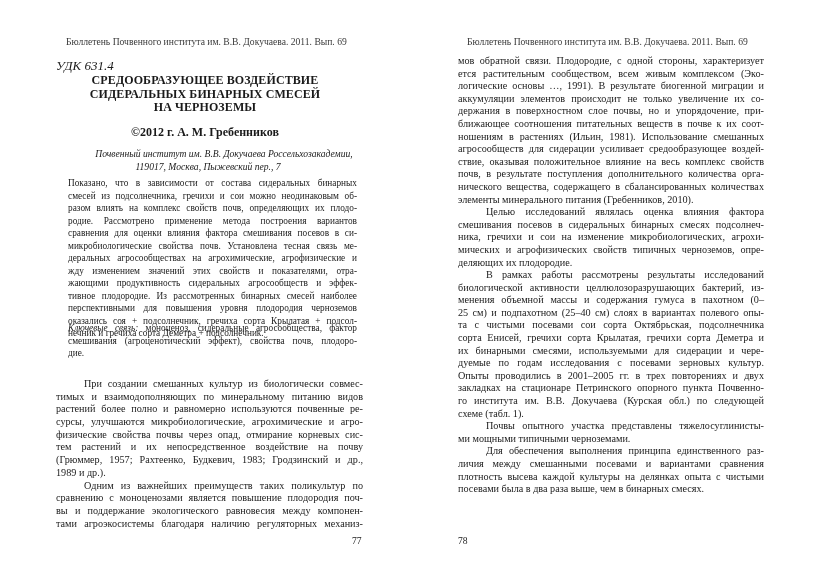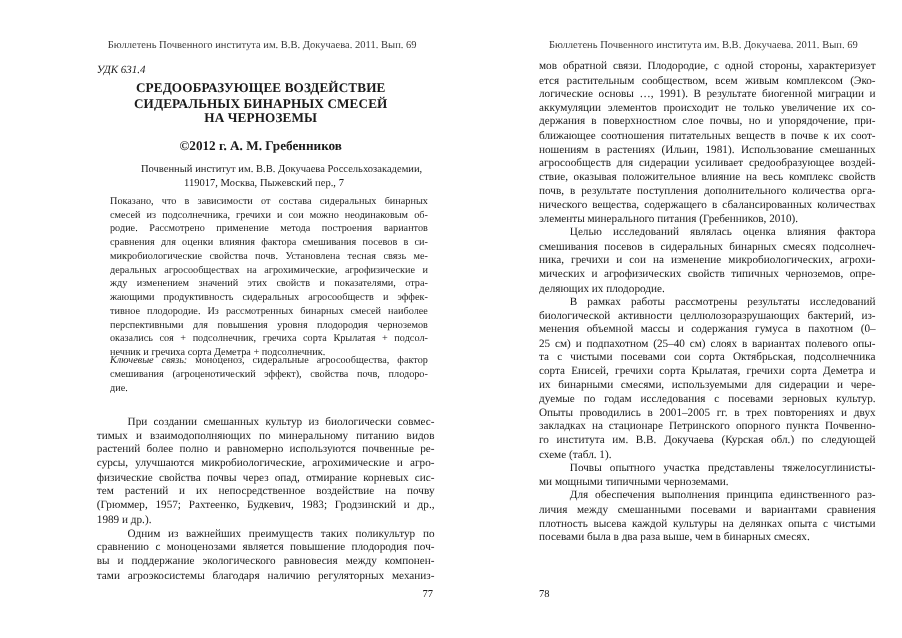--- a/index.html
+++ b/index.html
@@ -1,39 +1,39 @@
 <!DOCTYPE html>
 <html><head>
 <meta charset="utf-8">
 <style>
   html, body { margin: 0; padding: 0; }
   body {
     width: 820px; height: 580px; background: #ffffff; position: relative; overflow: hidden;
     font-family: "Liberation Serif", "DejaVu Serif", serif; color: #1a1a1a;
   }
-  .page { position: absolute; top: 0; width: 410px; height: 580px; margin-left: 32px; }
+  .page { position: absolute; top: 0; width: 410px; height: 580px; }
   .page.left { left: 0; }
   .page.right { left: 410px; }
   .running-head {
     position: absolute; top: 36px; font-size: 9.6px; color: #3a3a3a; white-space: nowrap;
   }
   .page.left .running-head { left: 66px; }
   .page.right .running-head { left: 57px; }
-  .udk { position: absolute; left: 56px; top: 58px; font-size: 10px; font-style: italic; }
+  .udk { position: absolute; left: 56px; top: 58px; font-size: 13px; font-style: italic; }
   .title {
     position: absolute; left: 0; width: 410px; top: 74px; text-align: center;
     font-weight: bold; font-size: 12px; line-height: 13.5px; letter-spacing: 0.1px;
   }
   .author {
     position: absolute; left: 0; width: 410px; top: 125px; text-align: center;
     font-weight: bold; font-size: 12px;
   }
   .affil {
     position: absolute; left: 0; width: 410px; top: 148px; text-align: center;
-    font-size: 9.6px; line-height: 12.5px;
+    font-style: italic; font-size: 9.6px; line-height: 12.5px;
   }
   .affil div:first-child { padding-left: 38px; }
   .affil div:last-child { padding-left: 6px; }
   .lines { position: absolute; }
   .line {
     height: 12.35px; line-height: 12.35px; white-space: nowrap; text-align: justify;
     text-align-last: justify; font-size: 9.5px;
   }
   .line.last { text-align-last: left; }
   .line.indent { padding-left: 28px; }
@@ -63,20 +63,21 @@
   </div>
   <div class="author">©2012 г. А. М. Гребенников</div>
   <div class="affil">
     <div>Почвенный институт им. В.В. Докучаева Россельхозакадемии,</div>
     <div>119017, Москва, Пыжевский пер., 7</div>
   </div>
 
   <div class="lines abstract">
     <div class="line">Показано, что в зависимости от состава сидеральных бинарных</div>
     <div class="line">смесей из подсолнечника, гречихи и сои можно неодинаковым об-</div>
+    <div class="line">разом влиять на комплекс свойств почв, определяющих их плодо-</div>
     <div class="line">родие. Рассмотрено применение метода построения вариантов</div>
     <div class="line">сравнения для оценки влияния фактора смешивания посевов в си-</div>
     <div class="line">микробиологические свойства почв. Установлена тесная связь ме-</div>
     <div class="line">деральных агросообществах на агрохимические, агрофизические и</div>
     <div class="line">жду изменением значений этих свойств и показателями, отра-</div>
     <div class="line">жающими продуктивность сидеральных агросообществ и эффек-</div>
     <div class="line">тивное плодородие. Из рассмотренных бинарных смесей наиболее</div>
     <div class="line">перспективными для повышения уровня плодородия черноземов</div>
     <div class="line">оказались соя + подсолнечник, гречиха сорта Крылатая + подсол-</div>
     <div class="line last">нечник и гречиха сорта Деметра + подсолнечник.</div>

